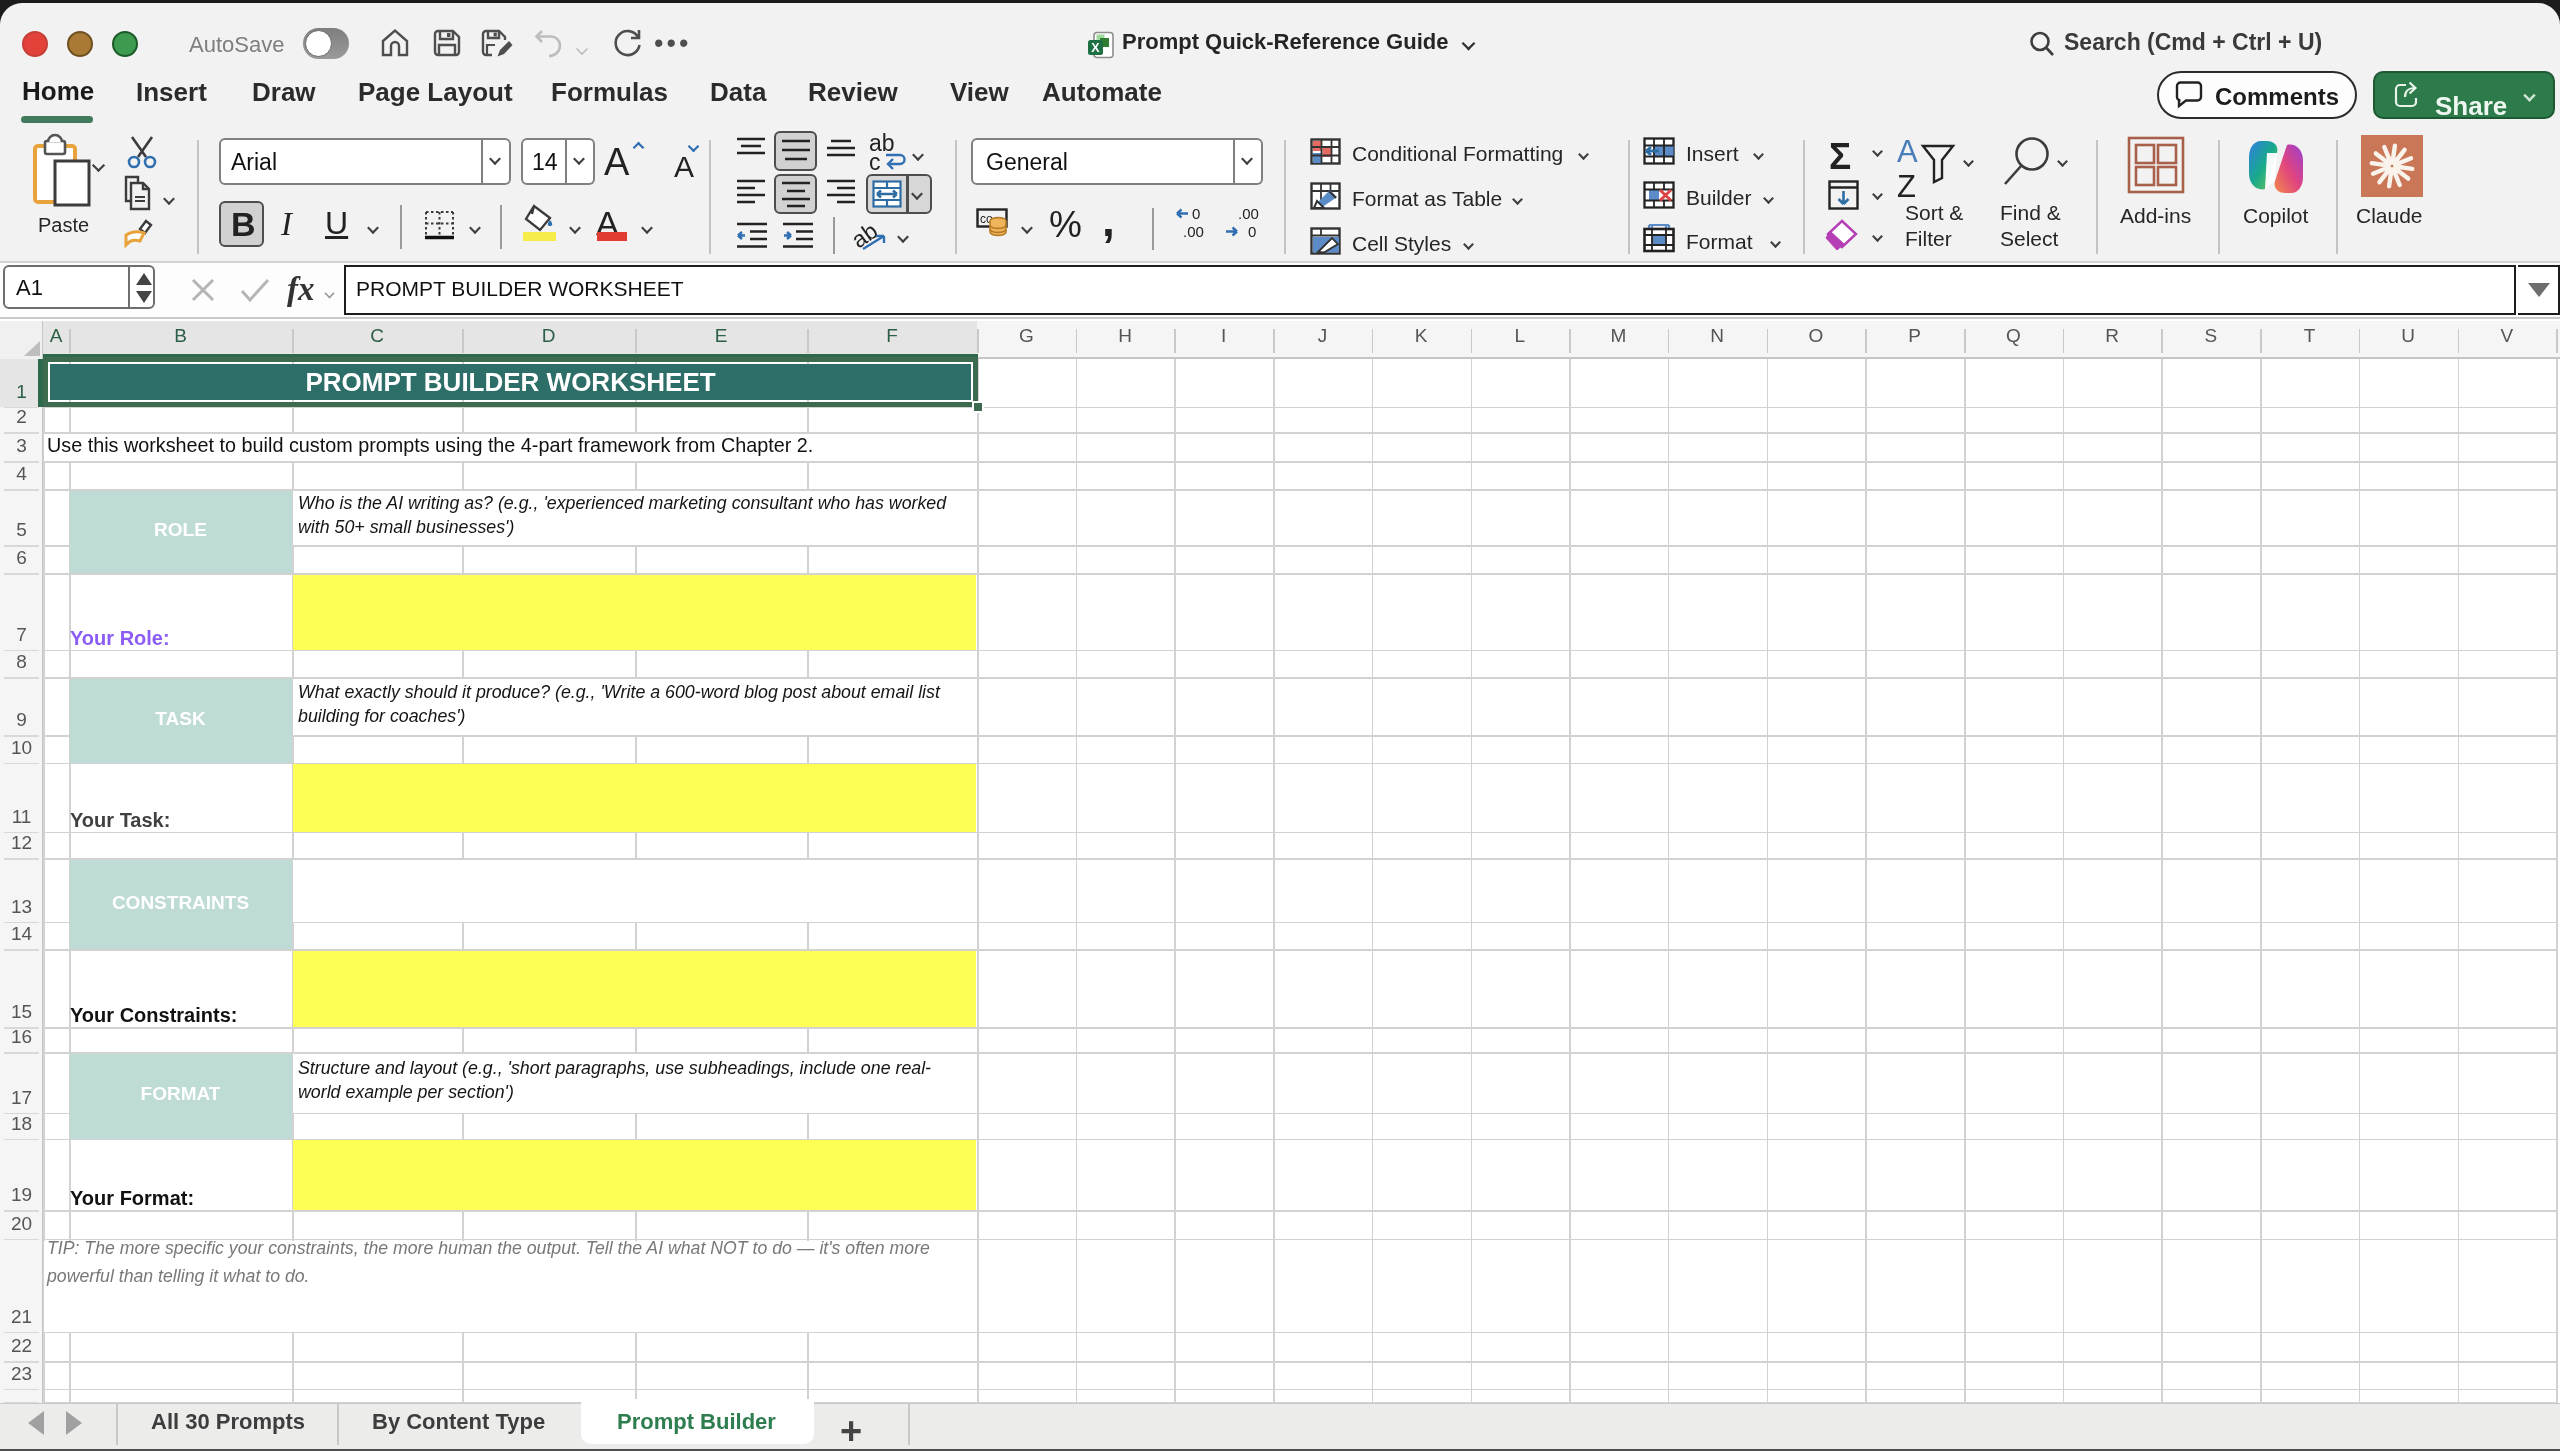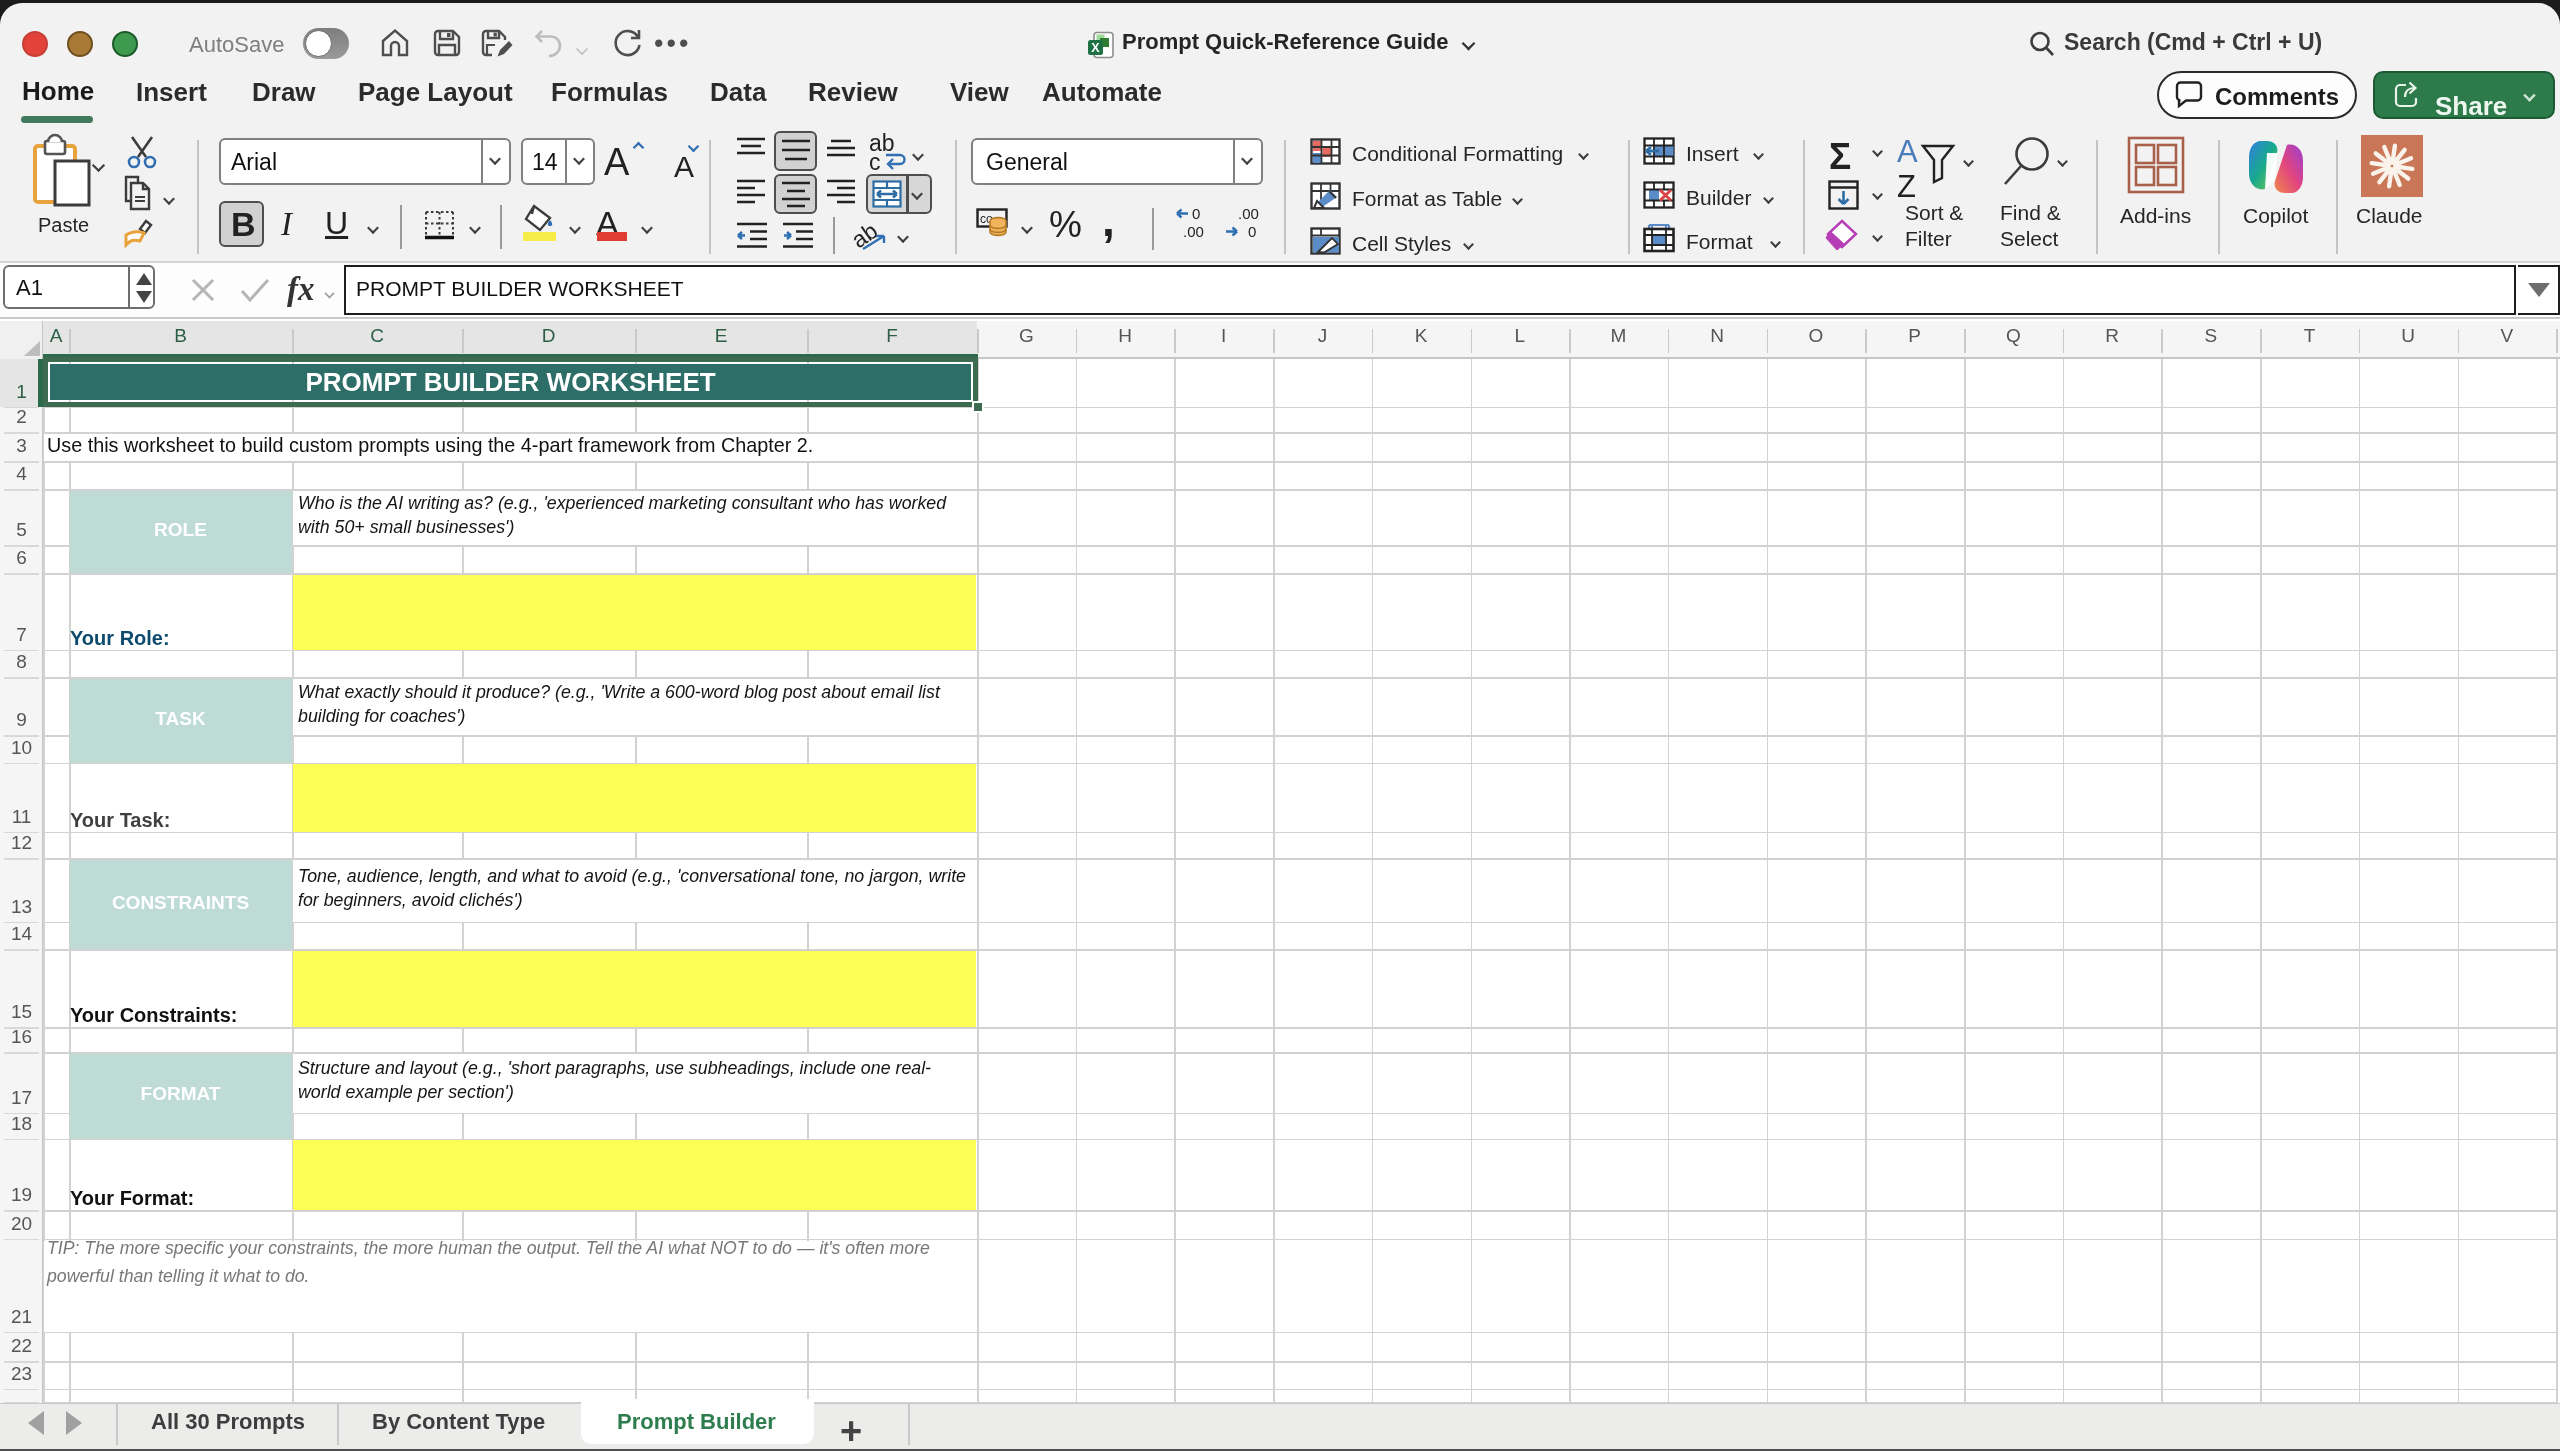--- a/index.html
+++ b/index.html
@@ -534,31 +534,30 @@
 <div class="gridline-v" style="left:2457.5px;top:356px;height:1044px;"></div>
 <div class="gridline-v" style="left:2556.2px;top:356px;height:1044px;"></div>
 
 <div class="abs" style="left:44px;top:431px;width:932px;height:27px;background:#fff;"></div>
 <div class="abs" style="left:47px;top:428px;width:930px;height:29px;font-size:19.8px;color:#111;line-height:29px;white-space:nowrap;">Use this worksheet to build custom prompts using the 4-part framework from Chapter 2.</div>
 <div class="abs" style="left:69.7px;top:487.7px;width:222.3px;height:82.6px;background:#bedbd6;"></div>
 <div class="abs" style="left:69px;top:511.0px;width:223px;height:32px;text-align:center;font-size:19px;font-weight:bold;color:#fff;line-height:32px;">ROLE</div>
 <div class="abs" style="left:292.7px;top:487.7px;width:683.8px;height:54.6px;background:#fff;"></div>
 <div class="abs" style="left:298px;top:489px;width:700px;font-size:17.8px;font-style:italic;color:#151515;line-height:23.5px;white-space:nowrap;">Who is the AI writing as? (e.g., 'experienced marketing consultant who has worked<br>with 50+ small businesses')</div>
 <div class="abs" style="left:292.7px;top:571.7px;width:683.8px;height:75.1px;background:#feff55;"></div>
-<div class="abs" style="left:70px;top:623.5px;font-size:20px;font-weight:bold;color:#0c4a6e;text-align:center;">Your Role:</div>
+<div class="abs" style="left:70px;top:623.5px;font-size:20px;font-weight:bold;color:#8b5cf6;text-align:center;">Your Role:</div>
 <div class="abs" style="left:69.7px;top:675.7px;width:222.3px;height:84.1px;background:#bedbd6;"></div>
 <div class="abs" style="left:69px;top:699.75px;width:223px;height:32px;text-align:center;font-size:19px;font-weight:bold;color:#fff;line-height:32px;">TASK</div>
 <div class="abs" style="left:292.7px;top:675.7px;width:683.8px;height:56.6px;background:#fff;"></div>
 <div class="abs" style="left:298px;top:678px;width:700px;font-size:17.8px;font-style:italic;color:#151515;line-height:23.5px;white-space:nowrap;">What exactly should it produce? (e.g., 'Write a 600-word blog post about email list<br>building for coaches')</div>
 <div class="abs" style="left:292.7px;top:761.2px;width:683.8px;height:67.6px;background:#feff55;"></div>
 <div class="abs" style="left:70px;top:805.5px;font-size:20px;font-weight:bold;color:#404040;">Your Task:</div>
 <div class="abs" style="left:69.7px;top:856.7px;width:222.3px;height:89.6px;background:#bedbd6;"></div>
 <div class="abs" style="left:69px;top:883.5px;width:223px;height:32px;text-align:center;font-size:19px;font-weight:bold;color:#fff;line-height:32px;">CONSTRAINTS</div>
 <div class="abs" style="left:292.7px;top:856.7px;width:683.8px;height:62.1px;background:#fff;"></div>
-<div class="abs" style="left:298px;top:862px;width:700px;font-size:17.8px;font-style:italic;color:#151515;line-height:23.5px;white-space:nowrap;">Tone, audience, length, and what to avoid (e.g., 'conversational tone, no jargon, write<br>for beginners, avoid clichés')</div>
 <div class="abs" style="left:292.7px;top:947.7px;width:683.8px;height:76.6px;background:#feff55;"></div>
 <div class="abs" style="left:70px;top:1001.0px;font-size:20px;font-weight:bold;color:#111;">Your Constraints:</div>
 <div class="abs" style="left:69.7px;top:1050.7px;width:222.3px;height:85.1px;background:#bedbd6;"></div>
 <div class="abs" style="left:69px;top:1075.25px;width:223px;height:32px;text-align:center;font-size:19px;font-weight:bold;color:#fff;line-height:32px;">FORMAT</div>
 <div class="abs" style="left:292.7px;top:1050.7px;width:683.8px;height:59.1px;background:#fff;"></div>
 <div class="abs" style="left:298px;top:1054px;width:700px;font-size:17.8px;font-style:italic;color:#151515;line-height:23.5px;white-space:nowrap;">Structure and layout (e.g., 'short paragraphs, use subheadings, include one real-<br>world example per section')</div>
 <div class="abs" style="left:292.7px;top:1137.2px;width:683.8px;height:70.1px;background:#feff55;"></div>
 <div class="abs" style="left:70px;top:1184.0px;font-size:20px;font-weight:bold;color:#111;">Your Format:</div>
 <div class="abs" style="left:44px;top:1237.5px;width:932px;height:91.5px;background:#fff;"></div>
 <div class="abs" style="left:47px;top:1231px;width:960px;font-size:17.7px;font-style:italic;color:#787878;line-height:28px;white-space:nowrap;">TIP: The more specific your constraints, the more human the output. Tell the AI what NOT to do — it's often more<br>powerful than telling it what to do.</div>

